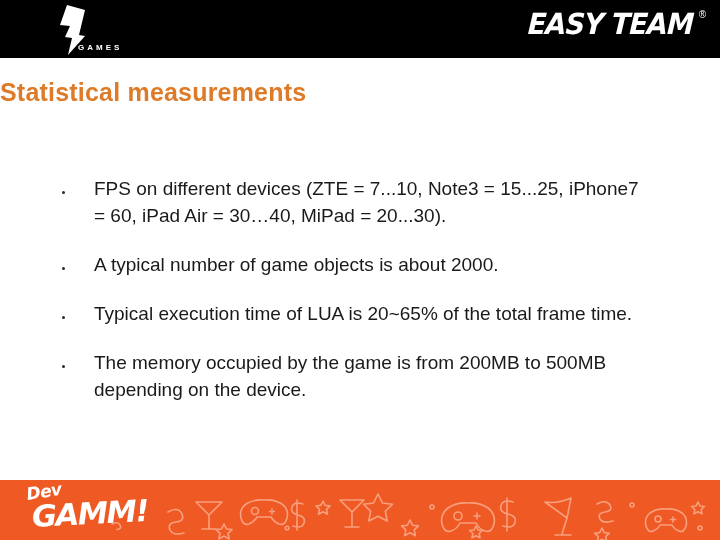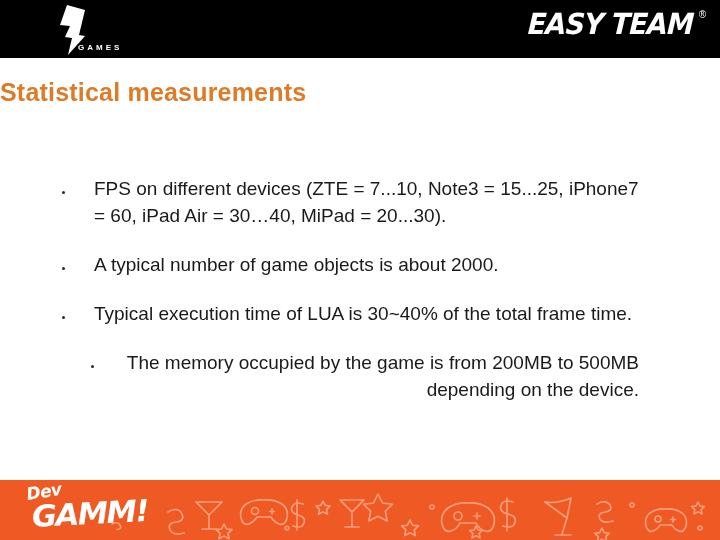--- a/index.html
+++ b/index.html
@@ -142,21 +142,21 @@
     position: absolute;
     left: 62px;
     top: 176px;
     width: 600px;
   }
   .bullet-row {
     display: flex;
     align-items: flex-start;
     margin-bottom: 22px;
   }
-  .bullet-row:last-child { margin-bottom: 0; text-align: right; }
+  .bullet-row:last-child { margin-bottom: 0; }
 
   .bullet-dot {
     flex: 0 0 auto;
     width: 32px;
     padding-top: 9px;
     color: #202020;
     font-size: 11px;
     line-height: 1;
   }
   .bullet-dot span {
@@ -264,21 +264,21 @@
       <div class="bullet-text">FPS on different devices (ZTE = 7...10, Note3 = 15...25, iPhone7 = 60, iPad Air = 30…40, MiPad = 20...30).</div>
     </div>
 
     <div class="bullet-row">
       <div class="bullet-dot"><span></span></div>
       <div class="bullet-text">A typical number of game objects is about 2000.</div>
     </div>
 
     <div class="bullet-row">
       <div class="bullet-dot"><span></span></div>
-      <div class="bullet-text">Typical execution time of LUA is 30~40% of the total frame time.</div>
+      <div class="bullet-text">Typical execution time of LUA is 20~65% of the total frame time.</div>
     </div>
 
     <div class="bullet-row">
       <div class="bullet-dot"><span></span></div>
       <div class="bullet-text">The memory occupied by the game is from 200MB to 500MB depending on the device.</div>
     </div>
 
   </div>
 
   <div class="footer-band">

